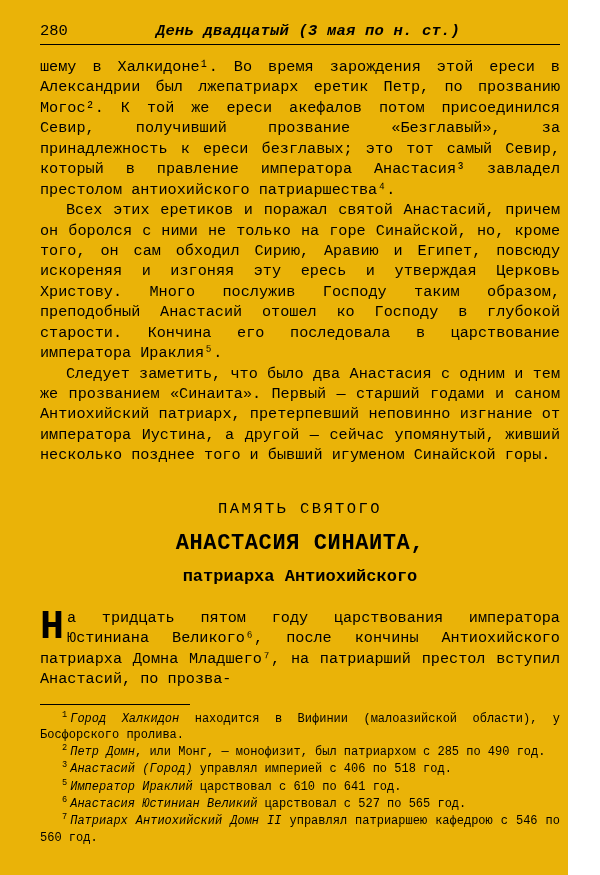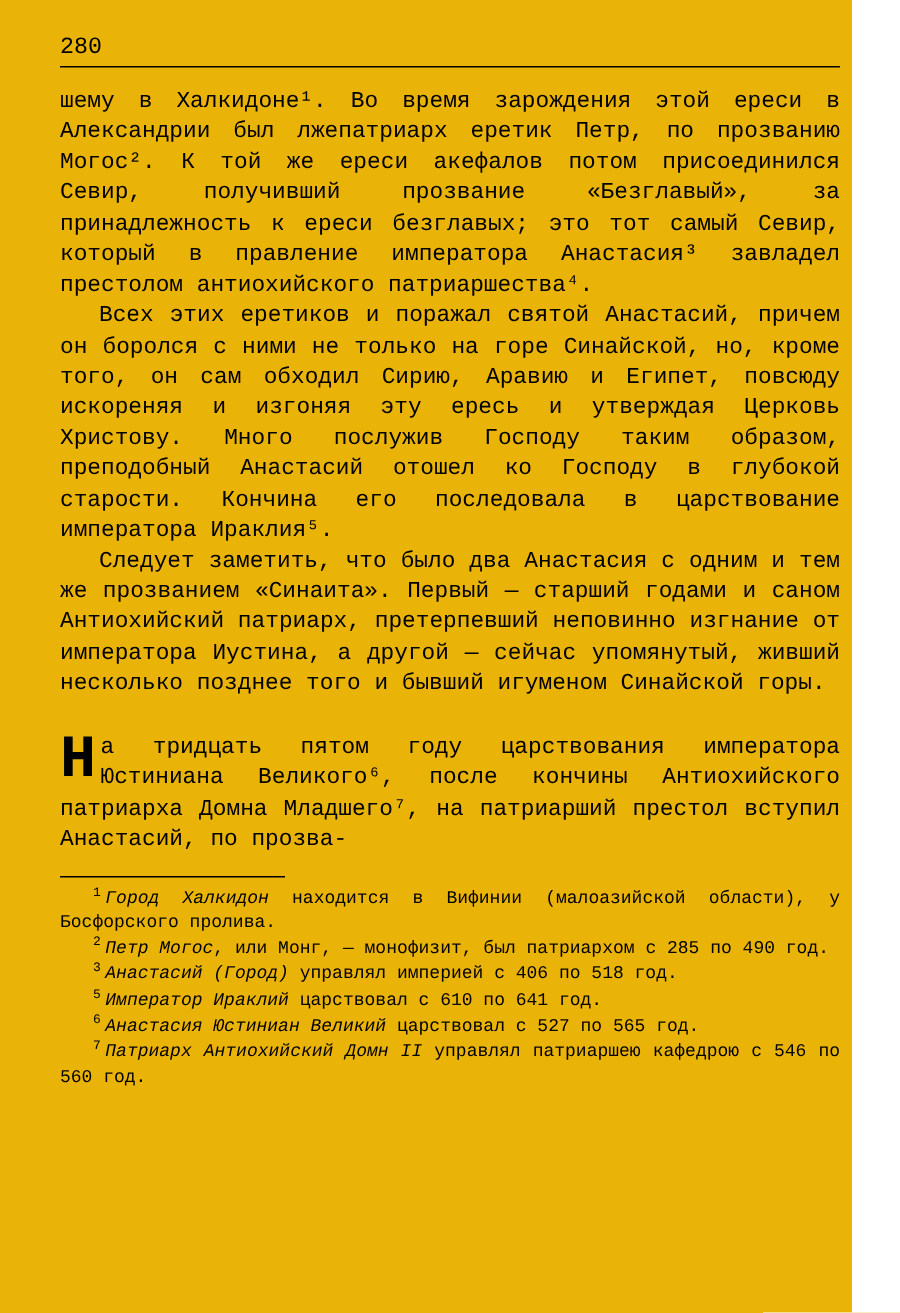--- a/index.html
+++ b/index.html
@@ -122,35 +122,41 @@
   }
 </style>
 </head>
 <body>
 
 <div class="page">
   <div class="content">
 
     <div class="header-row">
       <div class="page-number">280</div>
+      <div class="running-title">День двадцатый (3 мая по н. ст.)</div>
     </div>
     <hr class="rule">
 
     <p class="body first">шему в Халкидоне¹. Во время зарождения этой ереси в Александрии был лжепатриарх еретик Петр, по прозванию Могос². К той же ереси акефалов потом присоединился Севир, получивший прозвание «Безглавый», за принадлежность к ереси безглавых; это тот самый Севир, который в правление императора Анастасия³ завладел престолом антиохийского патриаршества⁴.</p>
     <p class="body">Всех этих еретиков и поражал святой Анастасий, причем он боролся с ними не только на горе Синайской, но, кроме того, он сам обходил Сирию, Аравию и Египет, повсюду искореняя и изгоняя эту ересь и утверждая Церковь Христову. Много послужив Господу таким образом, преподобный Анастасий отошел ко Господу в глубокой старости. Кончина его последовала в царствование императора Ираклия⁵.</p>
     <p class="body">Следует заметить, что было два Анастасия с одним и тем же прозванием «Синаита». Первый — старший годами и саном Антиохийский патриарх, претерпевший неповинно изгнание от императора Иустина, а другой — сейчас упомянутый, живший несколько позднее того и бывший игуменом Синайской горы.</p>
 
+    <div class="heading-block">
+      <div class="h-memory">Память святого</div>
+      <div class="h-name">АНАСТАСИЯ СИНАИТА,</div>
+      <div class="h-sub">патриарха Антиохийского</div>
+    </div>
 
     <p class="dropcap-par">На тридцать пятом году царствования императора Юстиниана Великого⁶, после кончины Антиохийского патриарха Домна Младшего⁷, на патриарший престол вступил Анастасий, по прозва-</p>
 
     <hr class="footnote-sep">
 
     <div class="footnotes">
       <p class="fn"><span class="num">1</span><i>Город Халкидон</i><span> находится в Вифинии (малоазийской области), у Босфорского пролива.</span></p>
-      <p class="fn"><span class="num">2</span><i>Петр Могос</i><span>, или Монг, — монофизит, был патриархом с 285 по 490 год.</span></p>
+      <p class="fn"><span class="num">2</span><i>Петр Домн</i><span>, или Монг, — монофизит, был патриархом с 285 по 490 год.</span></p>
       <p class="fn"><span class="num">3</span><i>Анастасий (Город)</i><span> управлял империей с 406 по 518 год.</span></p>
       <p class="fn"><span class="num">5</span><i>Император Ираклий</i><span> царствовал с 610 по 641 год.</span></p>
       <p class="fn"><span class="num">6</span><i>Анастасия Юстиниан Великий</i><span> царствовал с 527 по 565 год.</span></p>
       <p class="fn"><span class="num">7</span><i>Патриарх Антиохийский Домн II</i><span> управлял патриаршею кафедрою с 546 по 560 год.</span></p>
     </div>
 
   </div>
 </div>
 
 </body></html>

